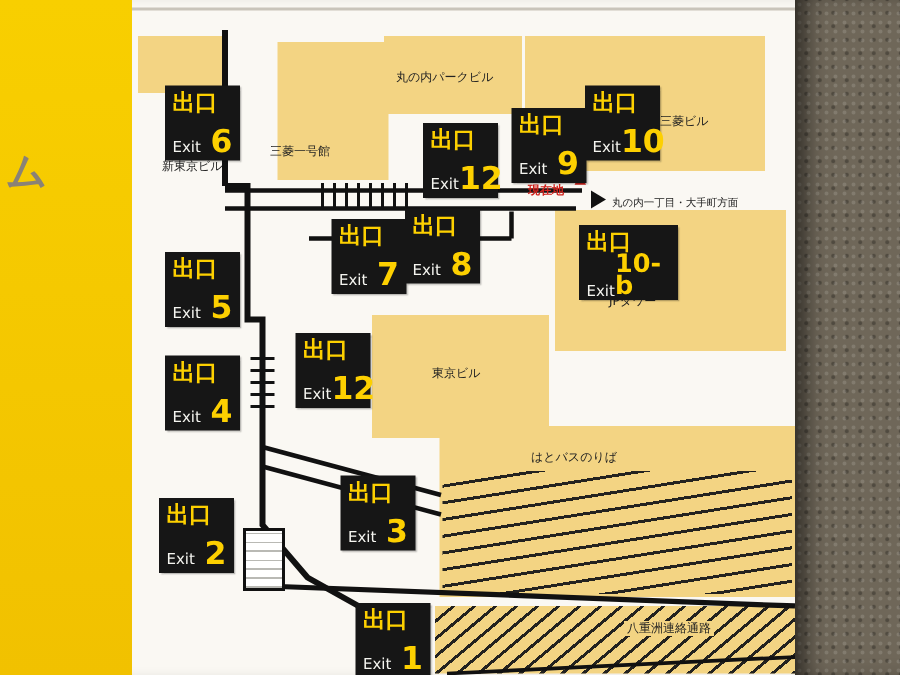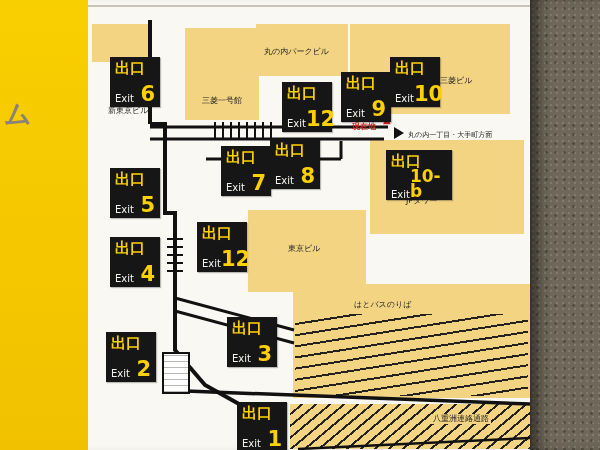--- a/index.html
+++ b/index.html
@@ -68,27 +68,27 @@
       <path d="M210 449 L442 438" stroke="#111" stroke-width="2.5" fill="none"></path>
       <polygon points="306,127 316,133 306,139" fill="#111"></polygon>
     </svg>
 
     <div class="hatchv" style="left:126px;top:122px;width:58px;height:18px"></div>
     <div class="hatchh" style="left:54px;top:58px;width:16px;height:38px"></div>
     <div class="hatchh" style="left:79px;top:238px;width:16px;height:34px"></div>
     <div class="stairbox" style="left:74px;top:352px;width:24px;height:38px"></div>
 
     <div class="lbl" style="left:176px;top:47px">丸の内パークビル</div>
-    <div class="lbl" style="left:114px;top:96px">三菱一号館</div>
+    <div class="lbl" style="left:92px;top:96px">三菱一号館</div>
     <div class="lbl" style="left:20px;top:106px">新東京ビル</div>
     <div class="lbl" style="left:352px;top:76px">三菱ビル</div>
     <div class="lbl" style="left:318px;top:196px">JPタワー</div>
     <div class="lbl" style="left:200px;top:244px">東京ビル</div>
     <div class="lbl" style="left:266px;top:300px">はとバスのりば</div>
-    <div class="lbl chip" style="left:343px;top:414px">八重洲連絡通路</div>
+    <div class="lbl chip" style="left:328px;top:414px">八重洲連絡通路</div>
     <div class="lbl small" style="left:320px;top:131px">丸の内一丁目・大手町方面</div>
     <div class="lbl red" style="left:264px;top:122px">現在地</div>
     <div class="marker" style="left:295px;top:115px">▲</div>
 
     <div class="badge" style="left:22px;top:57px">
       <span class="jp">出口</span>
       <div class="row">
         <span class="en">Exit</span>
         <span class="num">6</span>
       </div>

